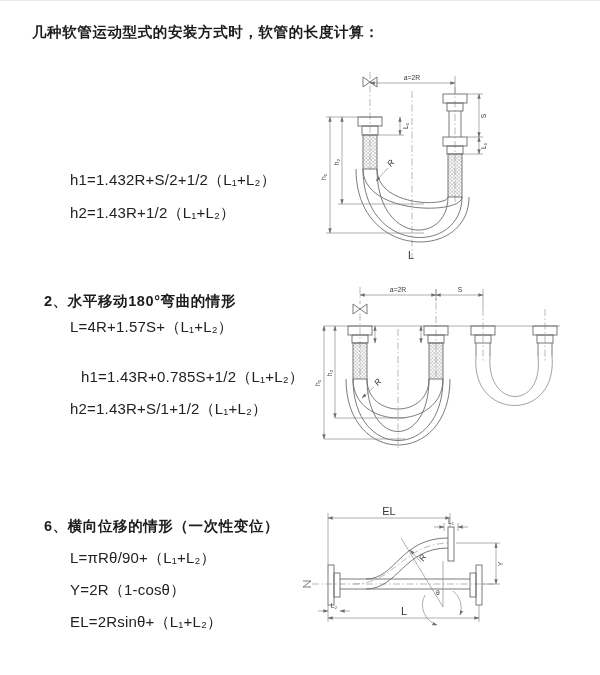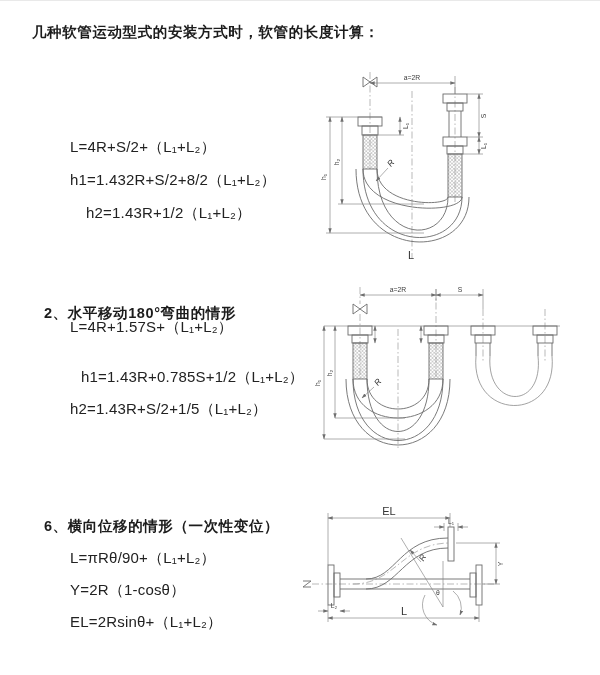--- a/index.html
+++ b/index.html
@@ -4,51 +4,50 @@
 <style>
   html,body{margin:0;padding:0;background:#ffffff;}
   .page{position:relative;width:600px;height:675px;background:#fff;overflow:hidden;
         font-family:"Liberation Sans","DejaVu Sans",sans-serif;color:#1c1c1c;
         border-top:1px solid #e9e9e9;}
   .t{position:absolute;white-space:nowrap;}
   .title{left:32px;top:22px;font-size:14.5px;font-weight:bold;letter-spacing:0.6px;}
   .heading{font-size:14.5px;font-weight:bold;letter-spacing:0.6px;}
   .formula{font-size:15px;letter-spacing:0.2px;color:#222;}
   
-  .s1h{left:44px;top:106px;} .s1f1{left:70px;top:137px;} .s1f2{left:70px;top:170px;} .s1f3{left:70px;top:203px;margin-left:16px;}
+  .s1h{left:44px;top:106px;} .s1f1{left:70px;top:137px;} .s1f2{left:70px;top:170px;} .s1f3{left:70px;top:203px;}
   
-  .s2h{left:44px;top:303px;} .s2f1{left:70px;top:317px;} .s2f2{left:81px;top:367px;} .s2f3{left:70px;top:399px;}
+  .s2h{left:44px;top:291px;} .s2f1{left:70px;top:317px;} .s2f2{left:81px;top:367px;} .s2f3{left:70px;top:399px;}
   
   .s3h{left:44px;top:516px;} .s3f1{left:70px;top:548px;} .s3f2{left:70px;top:580px;text-align:center;} .s3f3{left:70px;top:612px;}
   svg{position:absolute;overflow:visible;}
   .d1{left:312px;top:68px;} .d2{left:310px;top:280px;} .d3{left:298px;top:502px;}
   .ln{stroke:#6b6b6b;stroke-width:0.9;fill:none;}
   .thin{stroke:#8a8a8a;stroke-width:0.8;fill:none;}
   .dim{stroke:#848484;stroke-width:0.65;fill:none;}
   .cl{stroke:#8a8a8a;stroke-width:0.6;fill:none;stroke-dasharray:7 2.5 1.5 2.5;}
   .hose{stroke:#6b6b6b;stroke-width:0.9;}
   .lbl{fill:#3c3c3c;font-size:6.8px;}
   .lblR{fill:#3c3c3c;font-size:8.5px;font-style:italic;}
   .lblBig{fill:#333;font-size:11px;}
 </style>
 </head>
 <body>
 
 <div class="page">
 
   <div class="t title">几种软管运动型式的安装方式时，软管的长度计算：</div>
 
-  <div class="t formula s1f1">L=4R+S/2+（L₁+L₂）</div>
-  <div class="t formula s1f2">h1=1.432R+S/2+8/2（L₁+L₂）</div>
+  <div class="t formula s1f2">h1=1.432R+S/2+1/2（L₁+L₂）</div>
   <div class="t formula s1f3">h2=1.43R+1/2（L₁+L₂）</div>
 
   <div class="t heading s2h">2、水平移动180°弯曲的情形</div>
   <div class="t formula s2f1">L=4R+1.57S+（L₁+L₂）</div>
   <div class="t formula s2f2">h1=1.43R+0.785S+1/2（L₁+L₂）</div>
-  <div class="t formula s2f3">h2=1.43R+S/2+1/5（L₁+L₂）</div>
+  <div class="t formula s2f3">h2=1.43R+S/1+1/2（L₁+L₂）</div>
 
   <div class="t heading s3h">6、横向位移的情形（一次性变位）</div>
   <div class="t formula s3f1">L=πRθ/90+（L₁+L₂）</div>
   <div class="t formula s3f2">Y=2R（1-cosθ）</div>
   <div class="t formula s3f3">EL=2Rsinθ+（L₁+L₂）</div>
 
   <svg class="d1" width="288" height="200" viewBox="0 0 288 200">
     <defs>
       <pattern id="hp1" width="3.5" height="3.5" patternUnits="userSpaceOnUse">
         <path d="M0,3.5 L3.5,0 M0,0 L3.5,3.5" stroke="#9a9a9a" stroke-width="0.45"></path>

